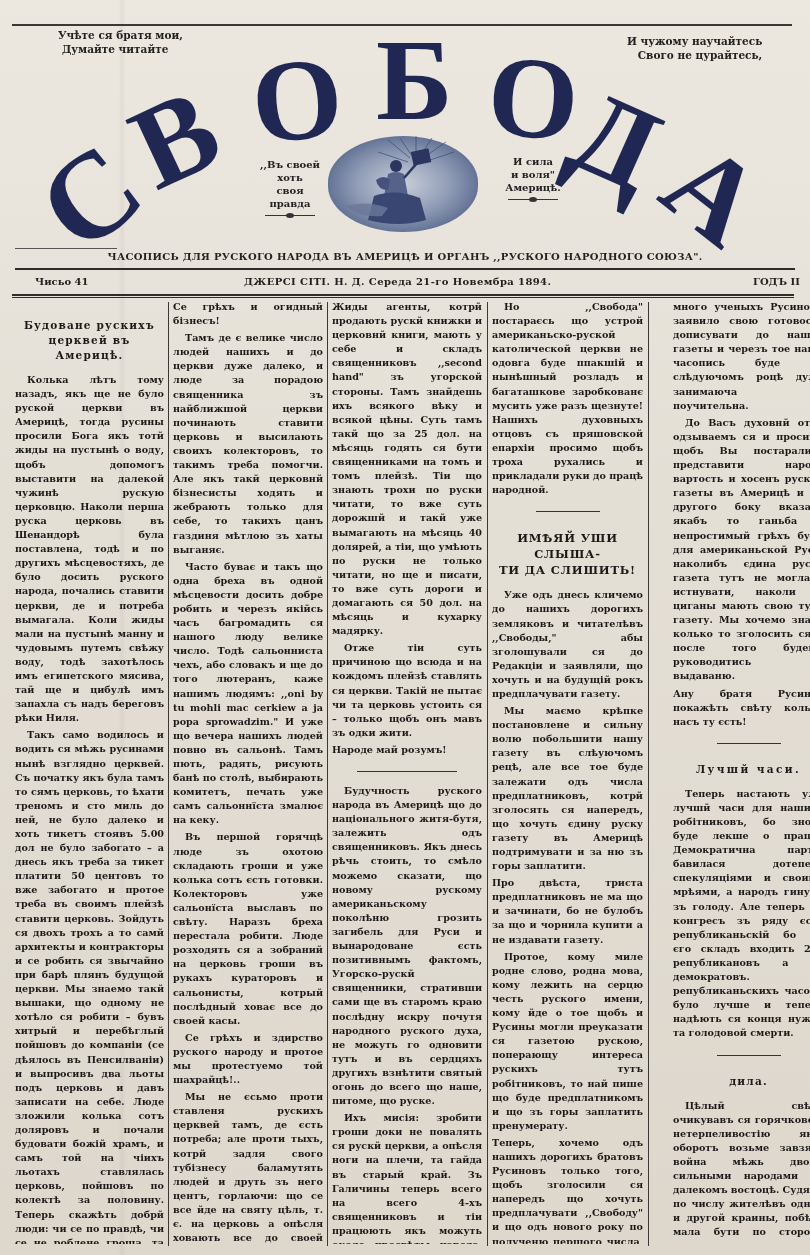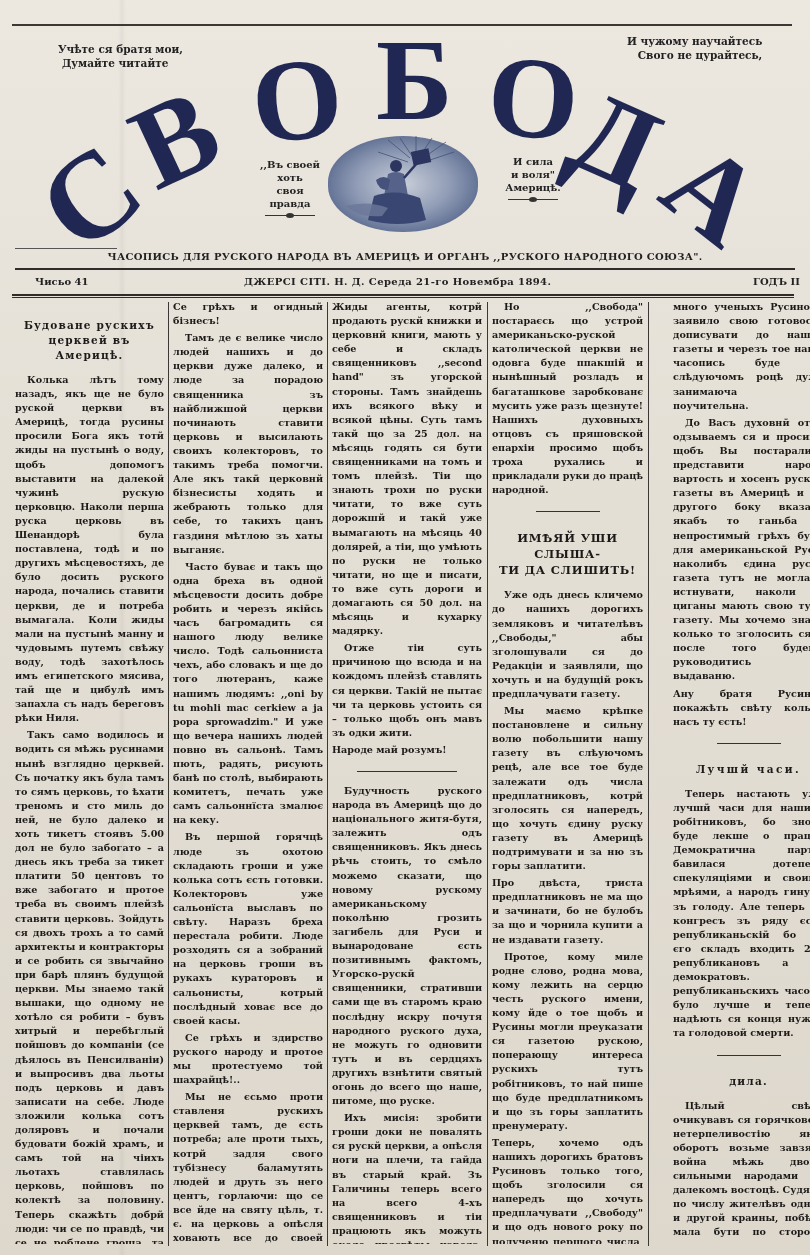--- a/index.html
+++ b/index.html
@@ -10,21 +10,21 @@
       color: #1e1c1a;
       font-family: "DejaVu Serif", "Liberation Serif", serif;
       position: relative;
     }
     .page { position: absolute; left: 0; top: 0; width: 810px; height: 1255px; }
 
     
     .masthead { position: absolute; left: 0; top: 0; width: 810px; height: 298px; }
     .top-rule { position: absolute; left: 12px; top: 24px; width: 780px; height: 2px; background: #3b3836; }
     .motto { position: absolute; font-size: 10.5px; line-height: 14px; font-weight: bold; color: #222; white-space: nowrap; }
-    .motto.left { left: 58px; top: 42px; }
+    .motto.left { left: 58px; top: 28px; }
     .motto.left span:nth-child(2) { padding-left: 4px; }
     .motto.right { left: 627px; top: 34px; text-align: right; }
     .motto span { display: block; }
 
     .title-letter {
       position: absolute; color: #1f2752;
       font-family: "Liberation Serif", "DejaVu Serif", serif;
       font-weight: bold; line-height: 1;
     }
     .tl-1 { left: 46px;  top: 136px; font-size: 122px; transform: rotate(-38deg); }

